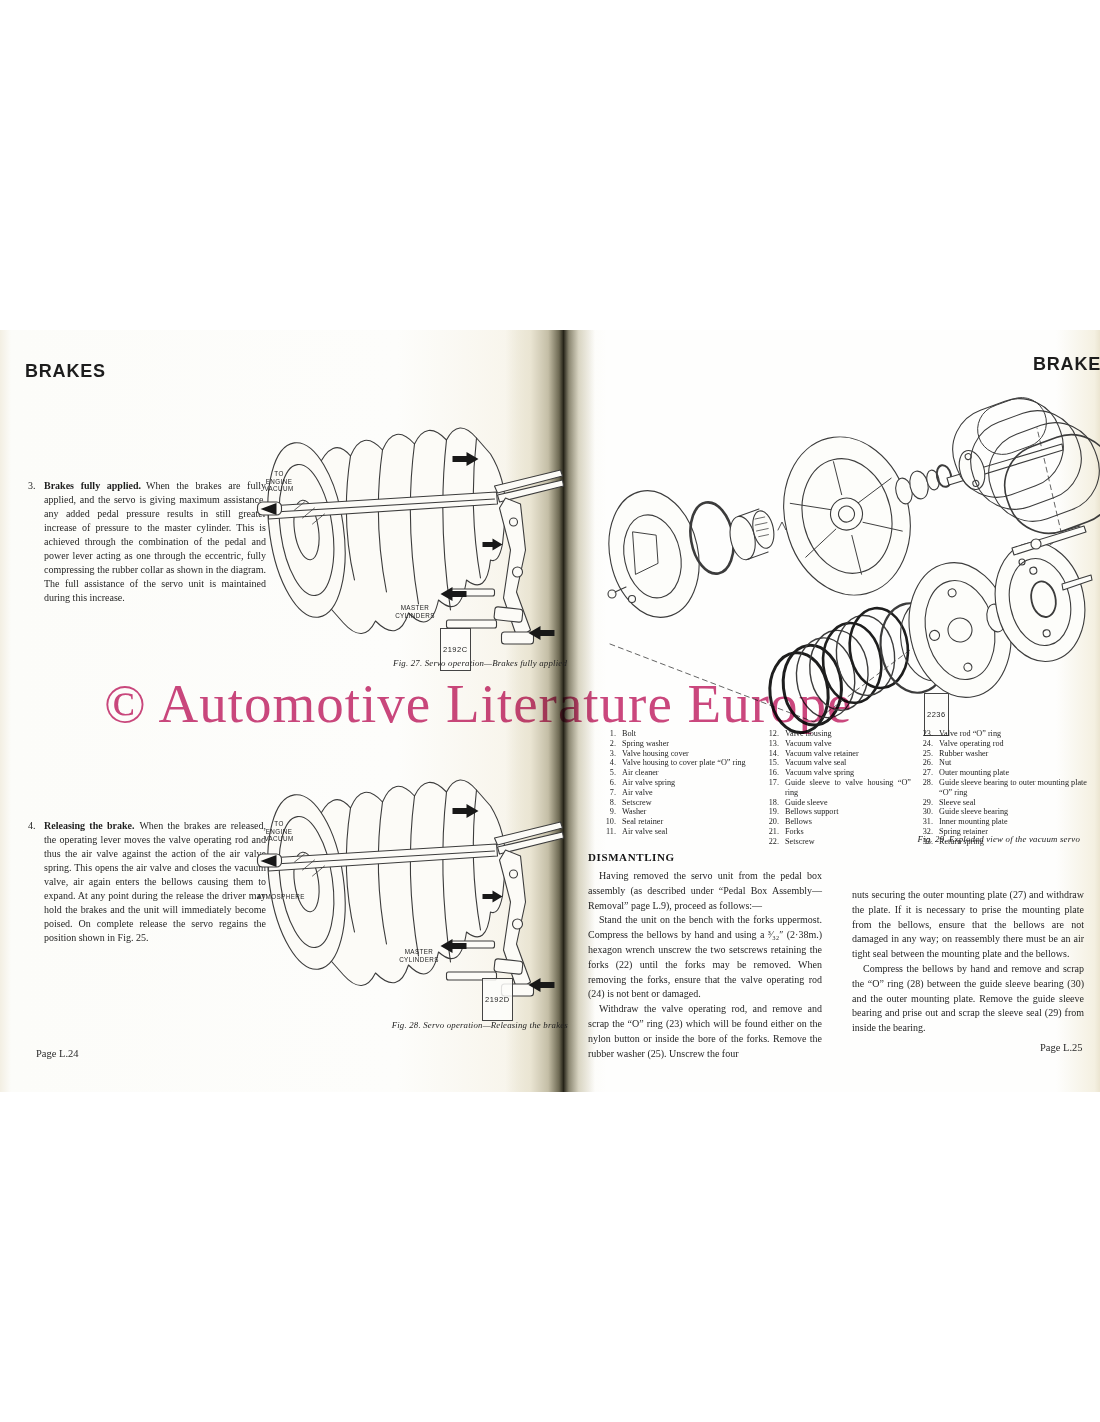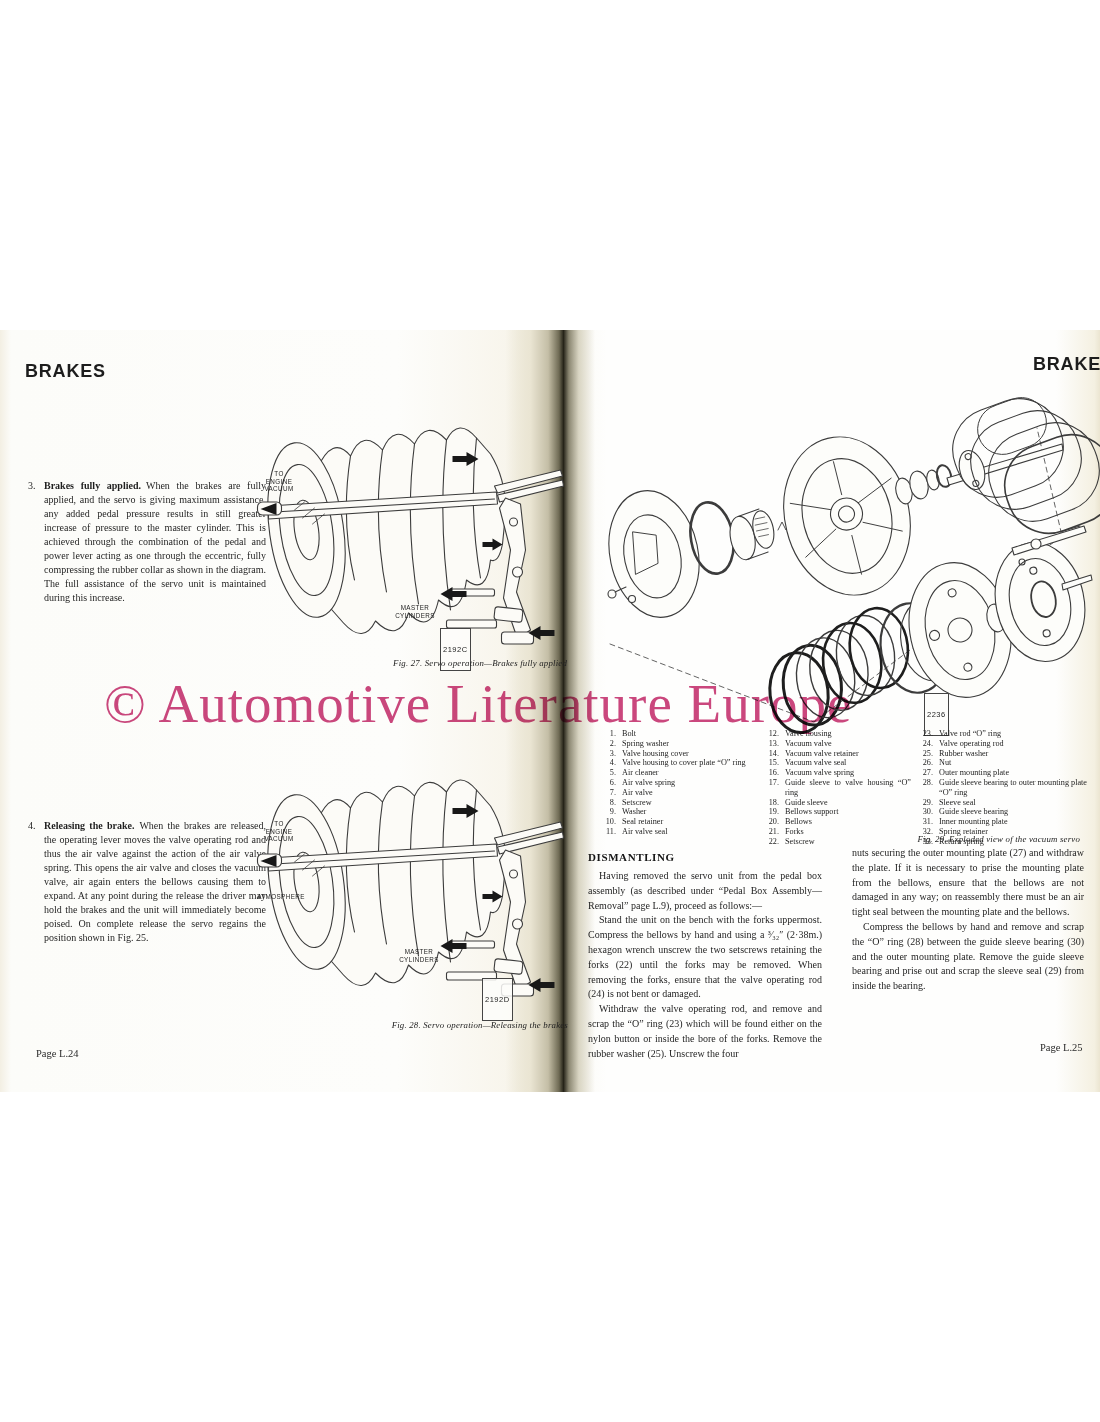--- a/index.html
+++ b/index.html
@@ -384,20 +384,20 @@
 <div class="caption" style="left:600px;top:834px;width:480px;">Fig. 29.  Exploded view of the vacuum servo</div>
 
 <div class="dis-head" style="left:588px;top:851px;">DISMANTLING</div>
 
 <div class="dis-col" style="left:588px;top:869px;width:234px;">
   <p>Having removed the servo unit from the pedal box assembly (as described under “Pedal Box Assembly—Removal” page L.9), proceed as follows:—</p>
   <p>Stand the unit on the bench with the forks uppermost. Compress the bellows by hand and using a ³⁄₃₂″ (2·38m.) hexagon wrench unscrew the two setscrews retaining the forks (22) until the forks may be removed.  When removing the forks, ensure that the valve operating rod (24) is not bent or damaged.</p>
   <p>Withdraw the valve operating rod, and remove and scrap the “O” ring (23) which will be found either on the nylon button or inside the bore of the forks. Remove the rubber washer (25).  Unscrew the four</p>
 </div>
 
-<div class="dis-col" style="left:852px;top:846px;width:232px;">
+<div class="dis-col" style="left:852px;top:888px;width:232px;">
   <p class="noindent">nuts securing the outer mounting plate (27) and withdraw the plate.  If it is necessary to prise the mounting plate from the bellows, ensure that the bellows are not damaged in any way; on reassembly there must be an air tight seal between the mounting plate and the bellows.</p>
   <p>Compress the bellows by hand and remove and scrap the “O” ring (28) between the guide sleeve bearing (30) and the outer mounting plate.  Remove the guide sleeve bearing and prise out and scrap the sleeve seal (29) from inside the bearing.</p>
 </div>
 
 <div class="pagenum" style="left:1040px;top:1042px;">Page L.25</div>
 
 <div class="watermark">© Automotive Literature Europe</div>
 
 </body></html>

